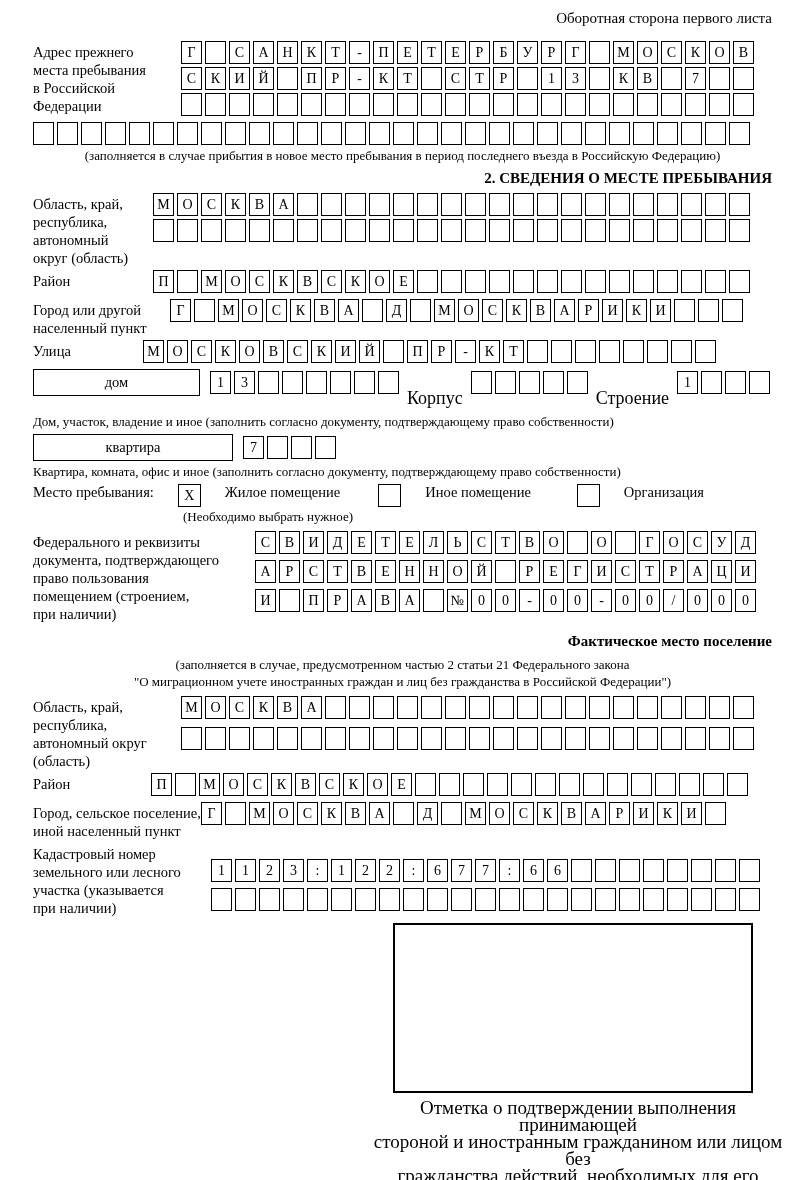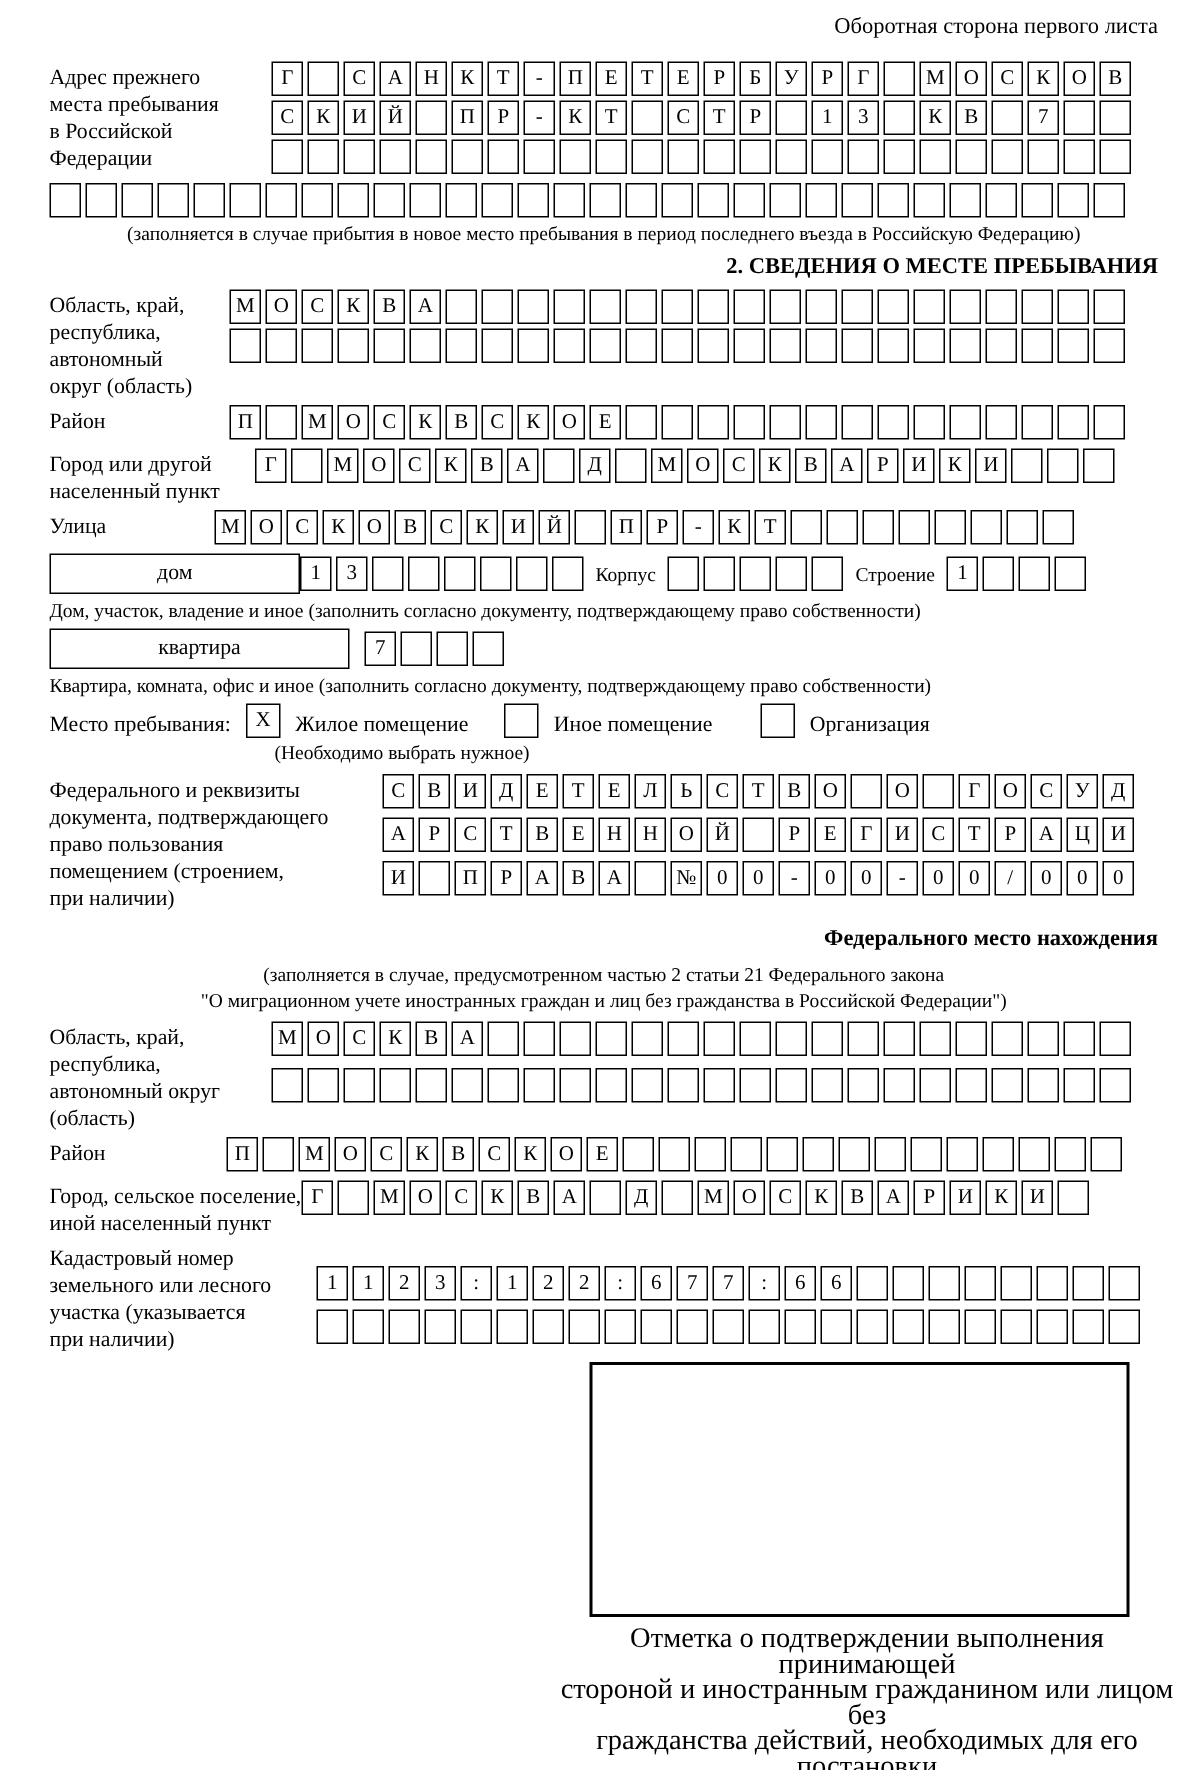--- a/index.html
+++ b/index.html
@@ -24,24 +24,24 @@
     font-size:14px; flex:none; background:var(--paper);
   }
   .caption { font-size:13px; line-height:16px; margin:1px 0 4px 0; }
   .caption.center { text-align:center; }
   .sec-title { text-align:right; font-weight:bold; font-size:15px; margin:6px 0 6px 0; }
 
   .named-rect {
     border:1.6px solid var(--ink); height:27px; display:flex; flex:none;
     align-items:center; justify-content:center; font-size:14.5px;
   }
-  .inline-lbl { font-size:13px; line-height:27px; flex:none; padding:0 8px; }
+  .inline-lbl { font-size:18px; line-height:27px; flex:none; padding:0 8px;margin-top:16px; }
   .hrow { display:flex; align-items:flex-start; margin-bottom:2px; }
 
-  .chk-row { display:flex; align-items:flex-end; gap:10px; font-size:14.5px; margin:4px 0 2px 0; }
+  .chk-row { display:flex; align-items:flex-start; gap:24px; font-size:14.5px; margin:4px 0 2px 0; }
   .chkbox {
     width:23px; height:23px; border:1.6px solid var(--ink); flex:none;
     display:inline-flex; align-items:center; justify-content:center; font-size:14px;
   }
   .hint { font-size:13px; margin:0 0 6px 0; width:470px; text-align:center; }
 
   .two-cap { text-align:center; font-size:13px; line-height:17px; margin-bottom:6px; }
 
   .stamp-box { width:360px; height:170px; border:2px solid var(--ink); margin:6px 0 6px 360px; }
   .stamp-cap { margin-left:330px; width:430px; text-align:center; font-size:19px; line-height:17px; }
@@ -330,21 +330,21 @@
         <span class="cbox"></span>
         <span class="cbox"></span>
         <span class="cbox"></span>
         <span class="cbox"></span>
         <span class="cbox"></span>
         <span class="cbox"></span>
       </div>
   </div>
 
   <div class="hrow">
-    <div class="named-rect" style="width:167px; ">дом</div>
+    <div class="named-rect" style="width:167px; margin-right:10px">дом</div>
     <div class="boxrow" style="margin-top:2px">
         <span class="cbox">1</span>
         <span class="cbox">3</span>
         <span class="cbox"></span>
         <span class="cbox"></span>
         <span class="cbox"></span>
         <span class="cbox"></span>
         <span class="cbox"></span>
         <span class="cbox"></span>
       </div>
@@ -462,21 +462,21 @@
           <span class="cbox">0</span>
           <span class="cbox">0</span>
           <span class="cbox">/</span>
           <span class="cbox">0</span>
           <span class="cbox">0</span>
           <span class="cbox">0</span>
         </div>
     </div>
   </div>
 
-  <div class="sec-title" style="margin-top:10px">Федерального место нахождения</div>
+  <div class="sec-title" style="margin-top:10px">Фактическое место поселение</div>
   <div class="two-cap">
       <div>(заполняется в случае, предусмотренном частью 2 статьи 21 Федерального закона</div>
       <div>"О миграционном учете иностранных граждан и лиц без гражданства в Российской Федерации")</div>
     </div>
 
   <div class="field">
     <div class="flabel" style="width:148px">
         <div>Область, край,</div>
         <div>республика,</div>
         <div>автономный округ</div>

